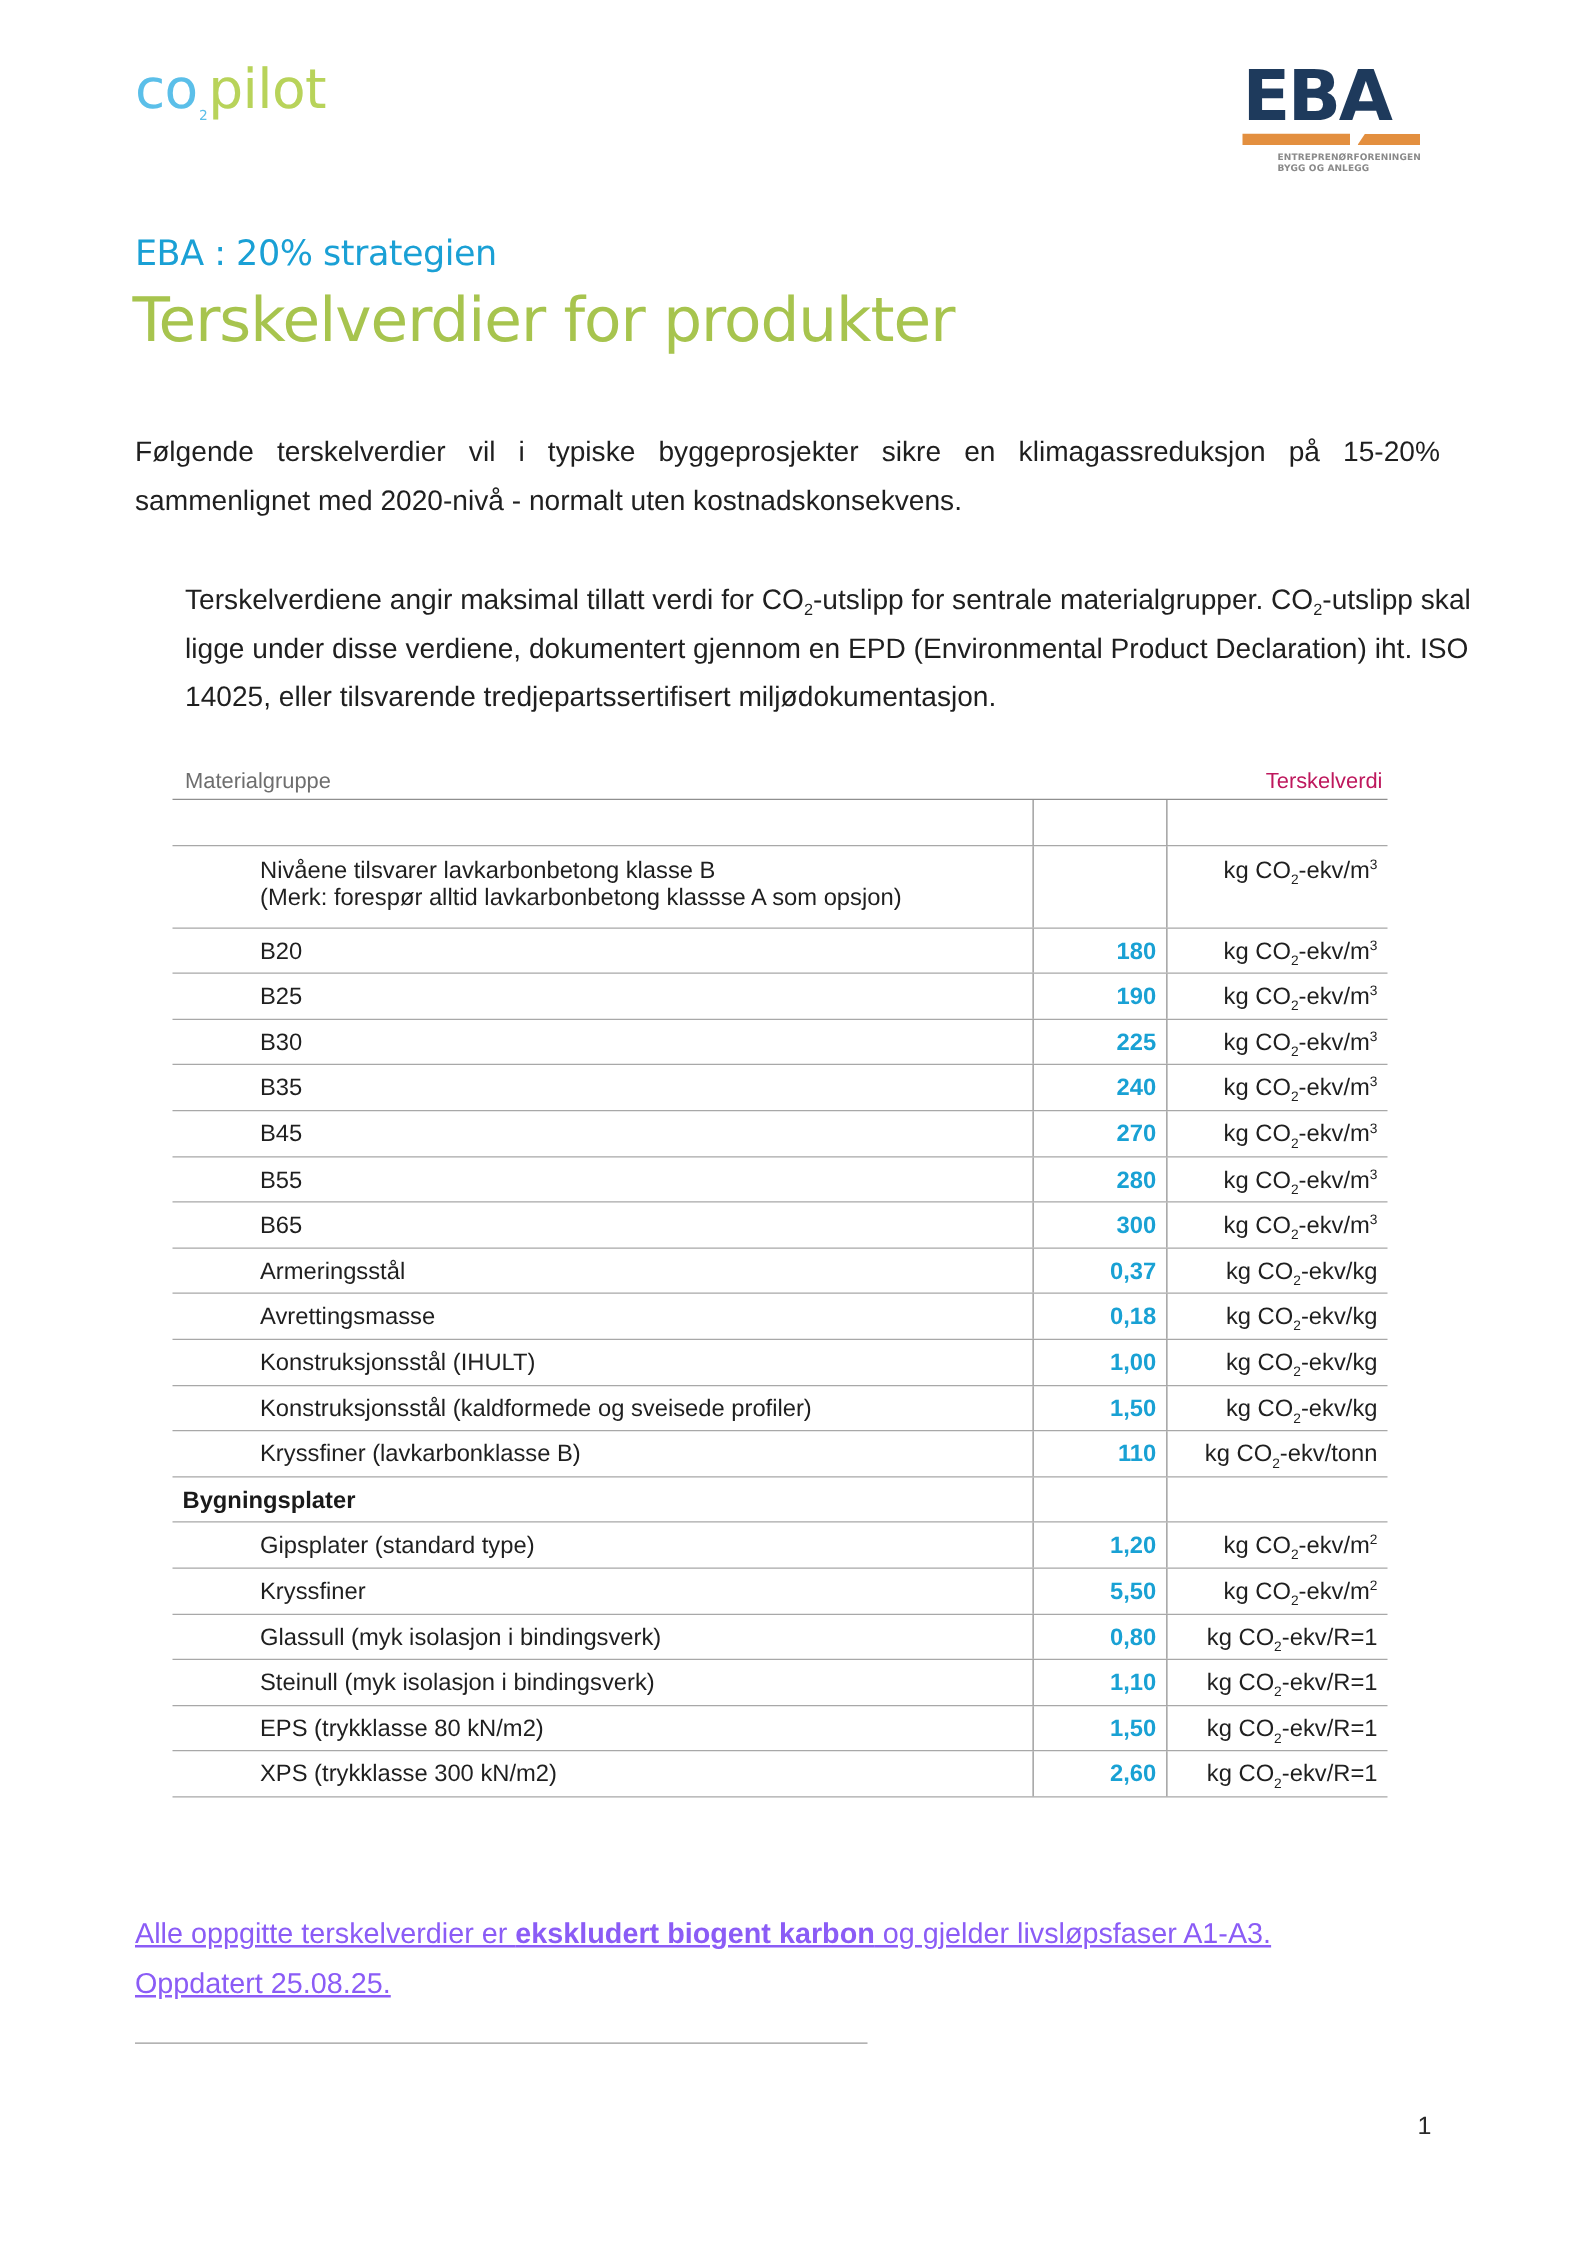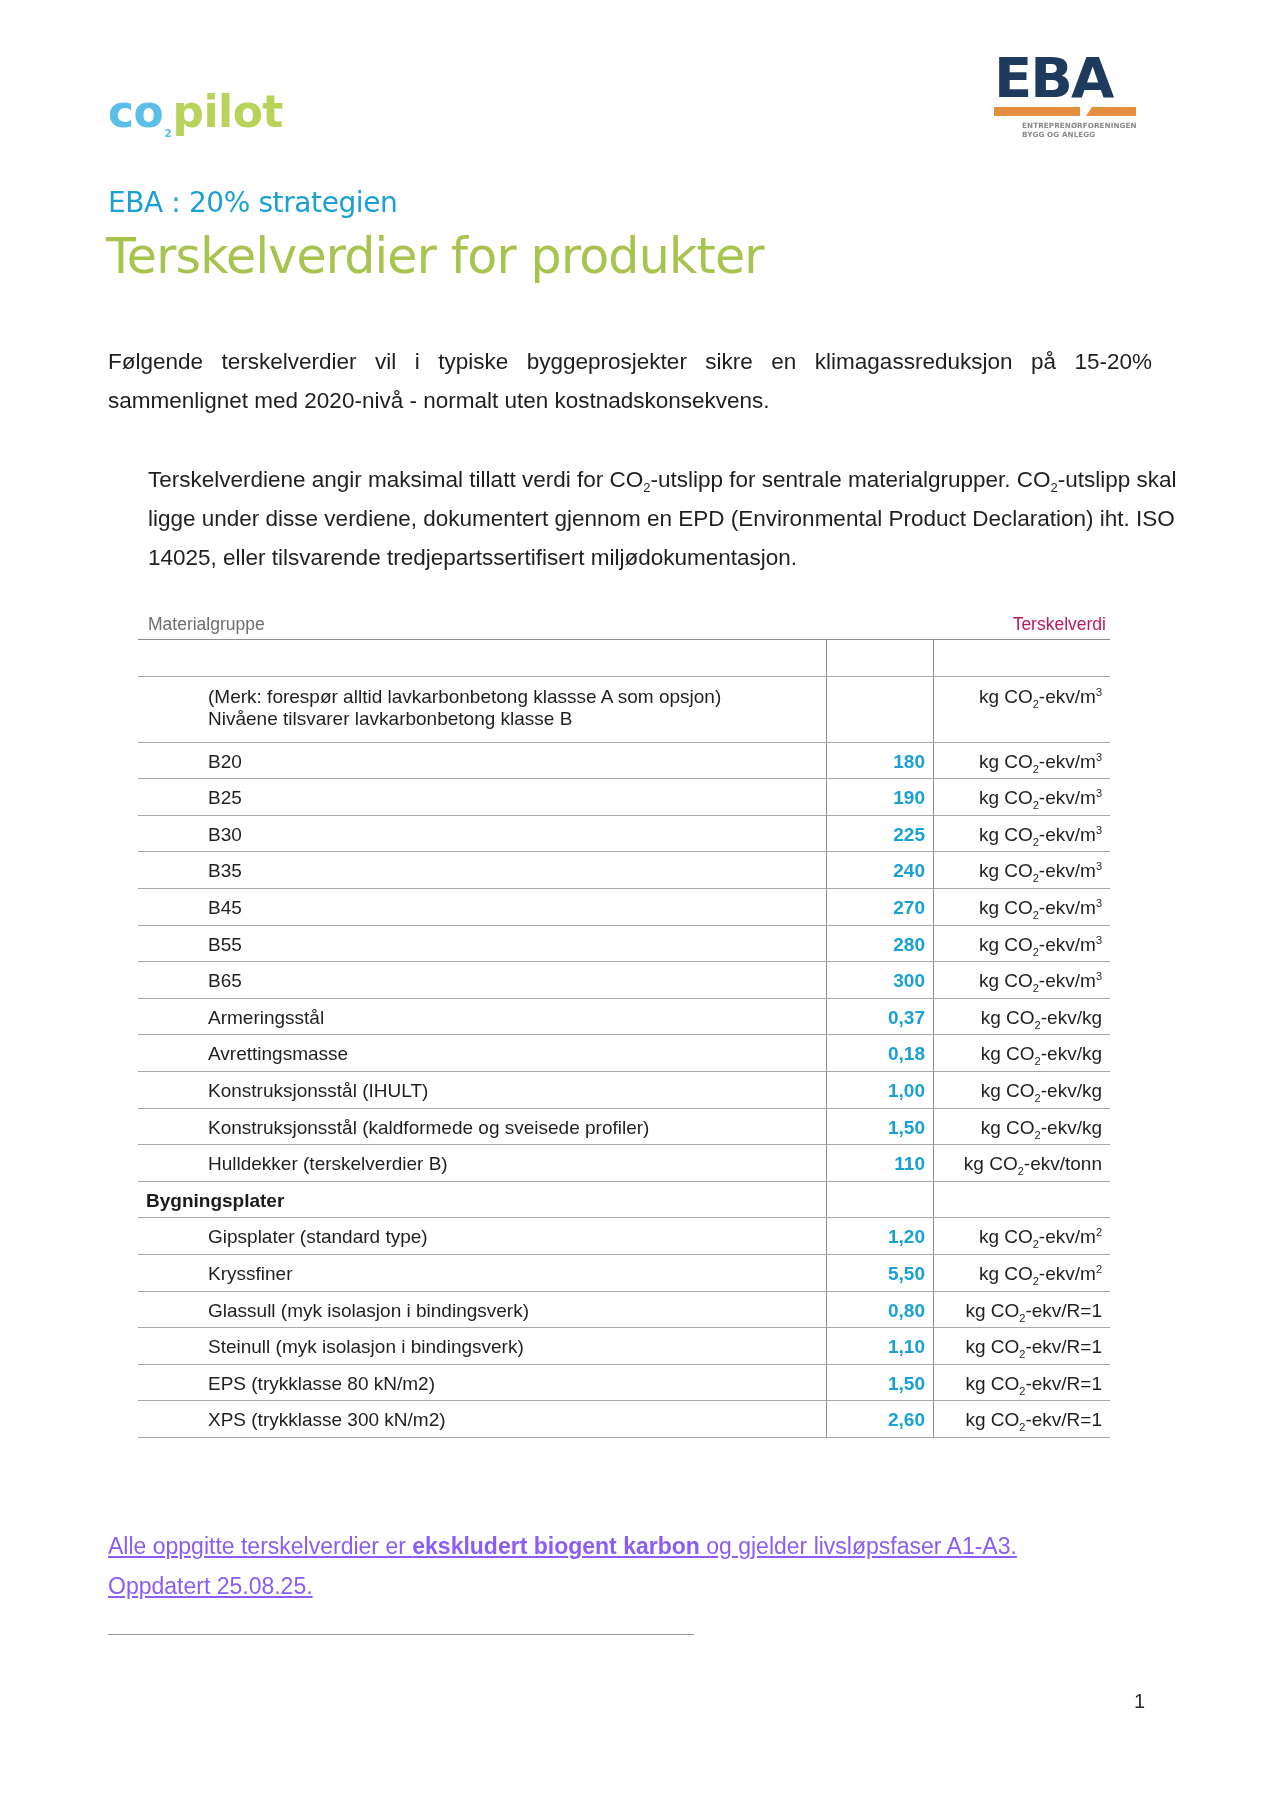--- a/index.html
+++ b/index.html
@@ -1,20 +1,20 @@
 <!DOCTYPE html>
 <html><head>
   <meta charset="utf-8">
   <style>
     * { box-sizing: border-box; margin: 0; padding: 0; }
     html, body { width: 1264px; height: 1800px; background: #ffffff; }
     body { position: relative; font-family: "Liberation Sans", sans-serif; color: #1a1a1a; overflow: hidden; }
 
     
-    .copilot-logo { position: absolute; left: 108px; top: 50px; font-family: "DejaVu Sans", sans-serif; font-size: 44px; font-weight: 700; letter-spacing: -0.5px; line-height: 1; margin-top: 40px; }
+    .copilot-logo { position: absolute; left: 108px; top: 50px; font-family: "DejaVu Sans", sans-serif; font-size: 44px; font-weight: 400; letter-spacing: -0.5px; line-height: 1; }
     .copilot-logo .co { color: #5bbfe9; }
     .copilot-logo .sub { color: #5bbfe9; font-size: 11px; vertical-align: -10px; margin: 0 1px; }
     .copilot-logo .pilot { color: #b8d35a; }
 
     .eba-logo { position: absolute; left: 994px; top: 54px; width: 142px; }
     .eba-logo .eba-word { font-family: "DejaVu Sans", sans-serif; font-weight: 700; font-size: 56px; color: #1e3a5c; letter-spacing: -2px; line-height: 48px; height: 48px; }
     .eba-logo .bars { position: relative; height: 9px; margin-top: 5px; }
     .eba-logo .bar1 { position: absolute; left: 0; top: 0; width: 86px; height: 9px; background: #e38f3f; }
     .eba-logo .bar2 { position: absolute; left: 92px; top: 0; width: 50px; height: 9px; background: #e38f3f; clip-path: polygon(6px 0, 100% 0, 100% 100%, 0 100%); }
     .eba-logo .eba-sub { font-family: "DejaVu Sans", sans-serif; font-weight: 700; font-size: 7.2px; color: #8a8a8a; line-height: 9px; margin-top: 5px; letter-spacing: 0.1px; padding-left: 28px; }
@@ -85,22 +85,22 @@
     <span class="h-right">Terskelverdi</span>
   </div>
   <div id="tbl-body">
       <div class="row">
         <div class="c2"></div>
         <div class="c3"></div>
       </div>
       <div class="row tall">
         <div class="c1">
           <div class="item">
+            <div>Nivåene tilsvarer lavkarbonbetong klasse B</div>
             <div>(Merk: forespør alltid lavkarbonbetong klassse A som opsjon)</div>
-            <div>Nivåene tilsvarer lavkarbonbetong klasse B</div>
           </div>
         </div>
         <div class="c2">
           <span class="val"></span>
         </div>
         <div class="c3">
           <span class="unit"><span>kg CO</span><sub>2</sub><span>-ekv/</span><span>m</span><sup>3</sup></span>
         </div>
       </div>
       <div class="row">
@@ -242,21 +242,21 @@
         <div class="c2">
           <span class="val">1,50</span>
         </div>
         <div class="c3">
           <span class="unit"><span>kg CO</span><sub>2</sub><span>-ekv/</span><span>kg</span></span>
         </div>
       </div>
       <div class="row">
         <div class="c1">
           <div class="item">
-            <div>Hulldekker (terskelverdier B)</div>
+            <div>Kryssfiner (lavkarbonklasse B)</div>
           </div>
         </div>
         <div class="c2">
           <span class="val">110</span>
         </div>
         <div class="c3">
           <span class="unit"><span>kg CO</span><sub>2</sub><span>-ekv/</span><span>tonn</span></span>
         </div>
       </div>
       <div class="row">

